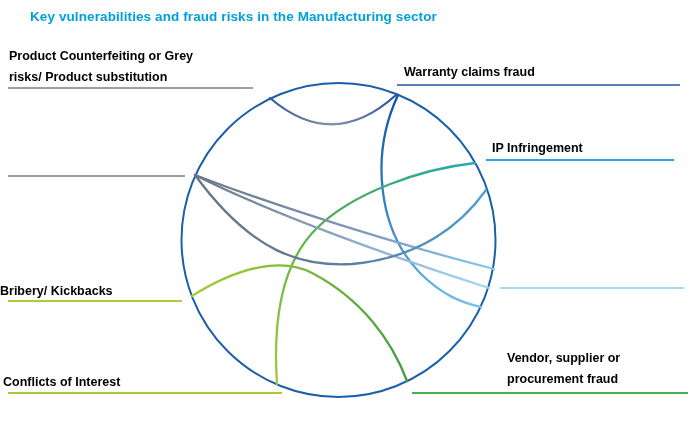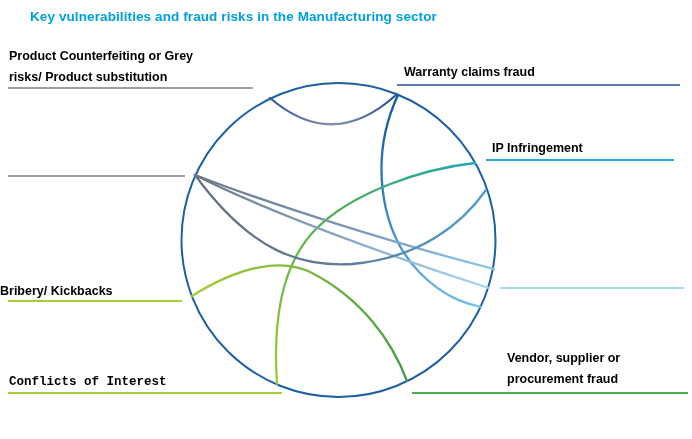--- a/index.html
+++ b/index.html
@@ -78,21 +78,21 @@
   </div>
   <div class="rule" style="left: 8px; top: 87px; width: 245px; background: rgb(154, 160, 164);"></div>
 
   <div class="rule" style="left: 8px; top: 175px; width: 177px; background: rgb(154, 160, 164);"></div>
 
   <div class="lbl" style="left: 0; top: 281px;">
     <div>Bribery/ Kickbacks</div>
   </div>
   <div class="rule" style="left: 8px; top: 300px; width: 174px; background: rgb(166, 206, 57);"></div>
 
-  <div class="lbl" style="left: 9px; top: 372px; font-family: Liberation Mono, monospace;">
+  <div class="lbl" style="left: 3px; top: 372px;">
     <div>Conflicts of Interest</div>
   </div>
   <div class="rule" style="left: 8px; top: 392px; width: 274px; background: rgb(166, 206, 57);"></div>
 
   <div class="lbl" style="left: 404px; top: 62px;">
     <div>Warranty claims fraud</div>
   </div>
   <div class="rule" style="left: 397px; top: 84px; width: 283px; background: rgb(91, 125, 180);"></div>
 
   <div class="lbl" style="left: 492px; top: 138px; text-align: right;">

